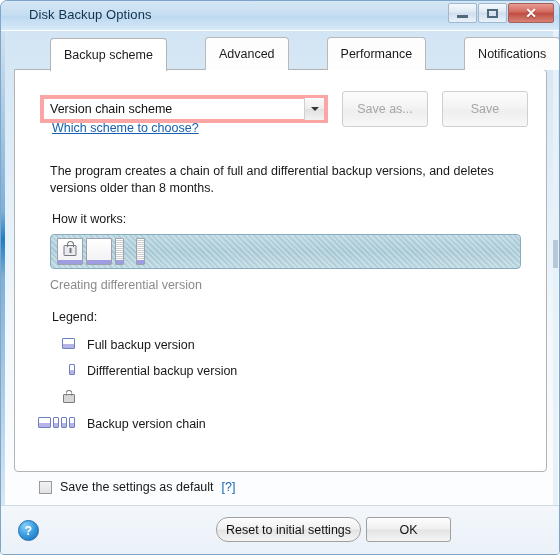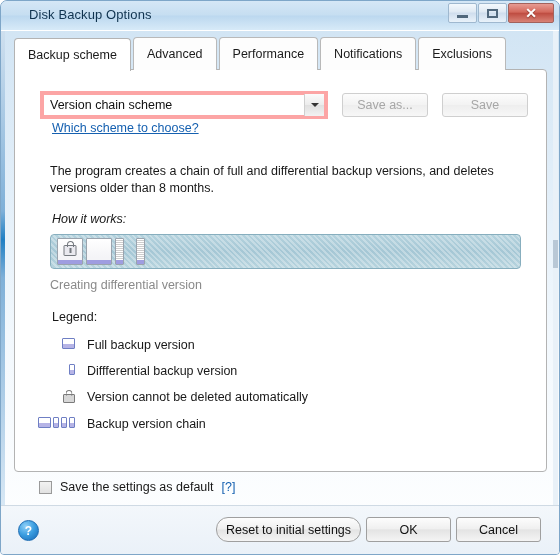--- a/index.html
+++ b/index.html
@@ -95,20 +95,21 @@
     display: flex;
     align-items: center;
     font-size: 12.5px;
     color: #1b1b1b;
     background: #fdfdfd;
     border: 1px solid #b9b9b9;
     border-bottom: none;
     border-radius: 4px 4px 0 0;
     margin-right: 2px;
     white-space: nowrap;
+    margin-left: 36px;
   }
   .tab.active {
     height: 29px;
     background: #ffffff;
     border-color: #b3b3b3;
     position: relative;
     z-index: 6;
     margin-bottom: -1px;
   }
 
@@ -161,21 +162,21 @@
     border-left: 1px solid #cfcfcf;
   }
   .caret-down {
     width: 0; height: 0;
     border-left: 4px solid transparent;
     border-right: 4px solid transparent;
     border-top: 4px solid #353535;
   }
   .sbtn {
     box-sizing: border-box;
-    height: 24px;
+    height: 36px;
     width: 86px;
     margin-left: 14px;
     border: 1px solid #cfcfcf;
     border-radius: 3px;
     background: linear-gradient(to bottom,#fcfcfc 0%,#f3f3f3 48%,#eeeeee 52%,#f7f7f7 100%);
     color: #a6a6a6;
     font-size: 12.5px;
     display: flex;
     align-items: center;
     justify-content: center;
@@ -200,21 +201,20 @@
     color: #181818;
     line-height: 17px;
   }
 
   .howlabel {
     position: absolute;
     left: 37px;
     top: 142px;
     font-size: 12.5px;
     color: #181818;
-    font-style: italic;
   }
 
   
   #diagram {
     position: absolute;
     left: 35px;
     top: 164px;
     width: 471px;
     height: 35px;
     box-sizing: border-box;
@@ -542,21 +542,20 @@
       <span class="legend-icon">
         <span class="li-diff"></span>
       </span>
       <span>Diffferential backup version</span>
     </div>
 
     <div class="legend-row" style="left:14px; top:320px;">
       <span class="legend-icon">
         <span class="li-lock"></span>
       </span>
-      <span>Version cannot be deleted automatically</span>
     </div>
 
     <div class="legend-row" style="left:14px; top:347px;">
       <span class="legend-icon li-chain">
         <span class="li-full"></span>
         <span class="li-diff"></span>
         <span class="li-diff"></span>
         <span class="li-diff"></span>
       </span>
       <span>Backup version chain</span>
@@ -567,16 +566,15 @@
   <div id="savedefault">
     <span class="cbox"></span>
     <span>Save the settings as default</span>
     <span class="qlink">[?]</span>
   </div>
 
   <div id="footer">
     <div id="help-icon">?</div>
     <div class="fbtn" id="btn-reset">Reset to initial settings</div>
     <div class="fbtn" id="btn-ok">OK</div>
-    <div class="fbtn" id="btn-cancel">Cancel</div>
   </div>
 
 </div>
 
 </body></html>

